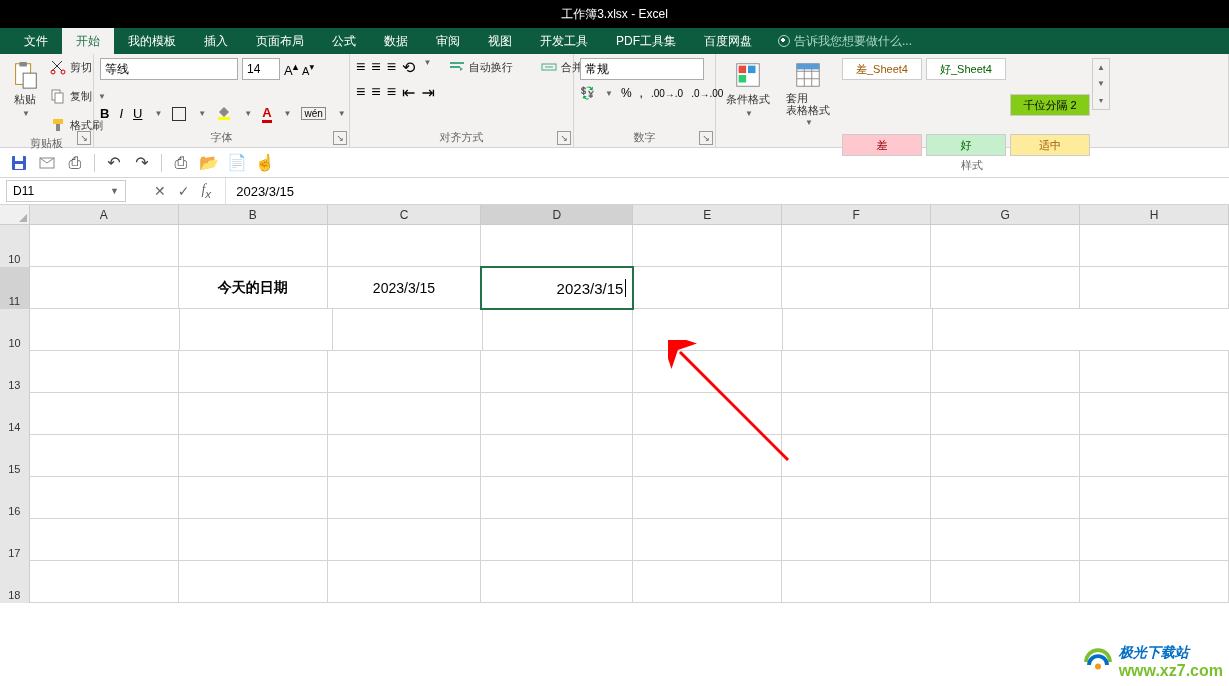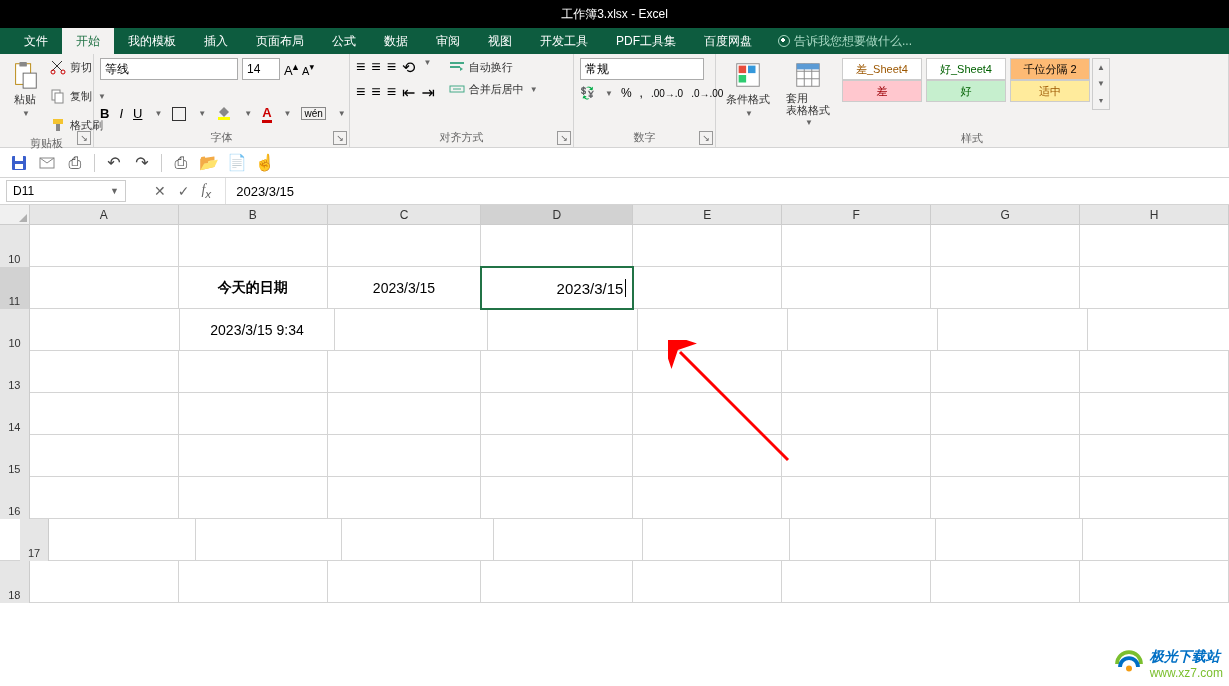--- a/index.html
+++ b/index.html
@@ -61,24 +61,24 @@
 .cursor { display: inline-block; width: 1px; height: 18px; background: #000; margin-left: 2px; animation: blink 1s step-end infinite; }
 @keyframes blink { 50% { opacity: 0; } }
 
 
 .arrow { position: absolute; pointer-events: none; }
 
 
 .watermark { position: absolute; right: 6px; bottom: 6px; display: flex; align-items: center; gap: 6px; font-size: 12px; }
 .wm-logo { width: 30px; height: 30px; }
 .wm-text1 { font-size: 14px; font-weight: bold; color: #006fc4; font-style: italic; }
-.wm-text2 { font-size: 12px; color: #7bbf2e; }
-
-
-.style-gallery { display: flex; flex-direction: column; gap: 0; }
+.wm-text2 { font-size: 16px; color: #7bbf2e; font-weight: bold; }
+
+
+.style-gallery { display: flex; flex-direction: column; gap: 18px; }
 .style-gallery-row { display: flex; gap: 4px; }
 .style-chip { width: 80px; height: 22px; border: 1px solid #ccc; font-size: 11px; display: flex; align-items: center; justify-content: center; }
 .style-nav { width: 18px; height: 52px; border: 1px solid #ccc; display: flex; flex-direction: column; justify-content: space-around; align-items: center; font-size: 8px; color: #666; }
 
 .dd-arrow { font-size: 8px; color: #666; margin-left: 2px; }
 </style>
 </head>
 <body>
 
 <div class="titlebar">
@@ -189,21 +189,21 @@
             <span class="dd-arrow">▼</span>
         </div>
         <div style="display:flex;gap:6px">
           <span>≡</span>
           <span>≡</span>
           <span>≡</span>
           <span>⇤</span>
           <span>⇥</span>
         </div>
       </div>
-      <div style="display:flex;flex-direction:column;gap:4px">
+      <div style="display:flex;flex-direction:row;gap:20px">
         <div class="small-btn">
             <svg class="icon" viewBox="0 0 16 16">
               <rect x="1" y="3" width="14" height="2" fill="#4a8"></rect>
               <rect x="1" y="7" width="10" height="2" fill="#4a8"></rect>
               <path d="M11 8l3 2-3 2z" fill="#4a8"></path>
             </svg>
             <span>自动换行</span>
           </div>
         <div class="small-btn">
             <svg class="icon" viewBox="0 0 16 16">
@@ -260,21 +260,21 @@
           </svg>
         <span style="white-space:pre-line;text-align:left;line-height:1.1">套用
 表格格式</span>
           <span class="dd-arrow">▼</span>
       </div>
       <div style="display:flex;gap:2px">
         <div class="style-gallery" id="style-gallery">
             <div class="style-gallery-row">
               <div class="style-chip" style="color: rgb(156, 87, 0); background: rgb(255, 255, 255);">差_Sheet4</div>
               <div class="style-chip" style="color: rgb(0, 97, 0); background: rgb(255, 255, 255);">好_Sheet4</div>
-              <div class="style-chip" style="color: rgb(0, 0, 0); background: #fdba74;">千位分隔 2</div>
+              <div class="style-chip" style="color: rgb(0, 0, 0); background: #84cc16; margin-top: 36px;">千位分隔 2</div>
             </div>
             <div class="style-gallery-row">
               <div class="style-chip" style="color: rgb(156, 0, 6); background: rgb(255, 199, 206);">差</div>
               <div class="style-chip" style="color: rgb(0, 97, 0); background: rgb(198, 239, 206);">好</div>
               <div class="style-chip" style="color: rgb(156, 87, 0); background: rgb(255, 235, 156);">适中</div>
             </div>
           </div>
         <div class="style-nav">
             <span>▲</span>
             <span>▼</span>
@@ -358,21 +358,20 @@
           <span class="cursor"></span>
         </div>
         <div class="cell" style="width: 150px; height: 42px;"></div>
         <div class="cell" style="width: 150px; height: 42px;"></div>
         <div class="cell" style="width: 150px; height: 42px;"></div>
         <div class="cell" style="width: 150px; height: 42px;"></div>
       </div>
       <div class="row" style="height: 42px;">
         <div class="rowh" style="height: 42px;">10</div>
         <div class="cell" style="width: 150px; height: 42px;"></div>
-        <div class="cell" style="width: 155px; height: 42px;">2023/3/15 9:34</div>
         <div class="cell" style="width: 153px; height: 42px;"></div>
         <div class="cell" style="width: 150px; height: 42px;"></div>
         <div class="cell" style="width: 150px; height: 42px;"></div>
         <div class="cell" style="width: 150px; height: 42px;"></div>
         <div class="cell" style="width: 150px; height: 42px;"></div>
       </div>
       <div class="row" style="height: 42px;">
         <div class="rowh" style="height: 42px;">13</div>
         <div class="cell" style="width: 150px; height: 42px;"></div>
         <div class="cell" style="width: 150px; height: 42px;"></div>
@@ -409,21 +408,21 @@
         <div class="rowh" style="height: 42px;">16</div>
         <div class="cell" style="width: 150px; height: 42px;"></div>
         <div class="cell" style="width: 150px; height: 42px;"></div>
         <div class="cell" style="width: 155px; height: 42px;"></div>
         <div class="cell" style="width: 153px; height: 42px;"></div>
         <div class="cell" style="width: 150px; height: 42px;"></div>
         <div class="cell" style="width: 150px; height: 42px;"></div>
         <div class="cell" style="width: 150px; height: 42px;"></div>
         <div class="cell" style="width: 150px; height: 42px;"></div>
       </div>
-      <div class="row" style="height: 42px; padding-left: 20px;">
+      <div class="row" style="height: 42px;">
         <div class="rowh" style="height: 42px;">17</div>
         <div class="cell" style="width: 150px; height: 42px;"></div>
         <div class="cell" style="width: 150px; height: 42px;"></div>
         <div class="cell" style="width: 155px; height: 42px;"></div>
         <div class="cell" style="width: 153px; height: 42px;"></div>
         <div class="cell" style="width: 150px; height: 42px;"></div>
         <div class="cell" style="width: 150px; height: 42px;"></div>
         <div class="cell" style="width: 150px; height: 42px;"></div>
         <div class="cell" style="width: 150px; height: 42px;"></div>
       </div>

